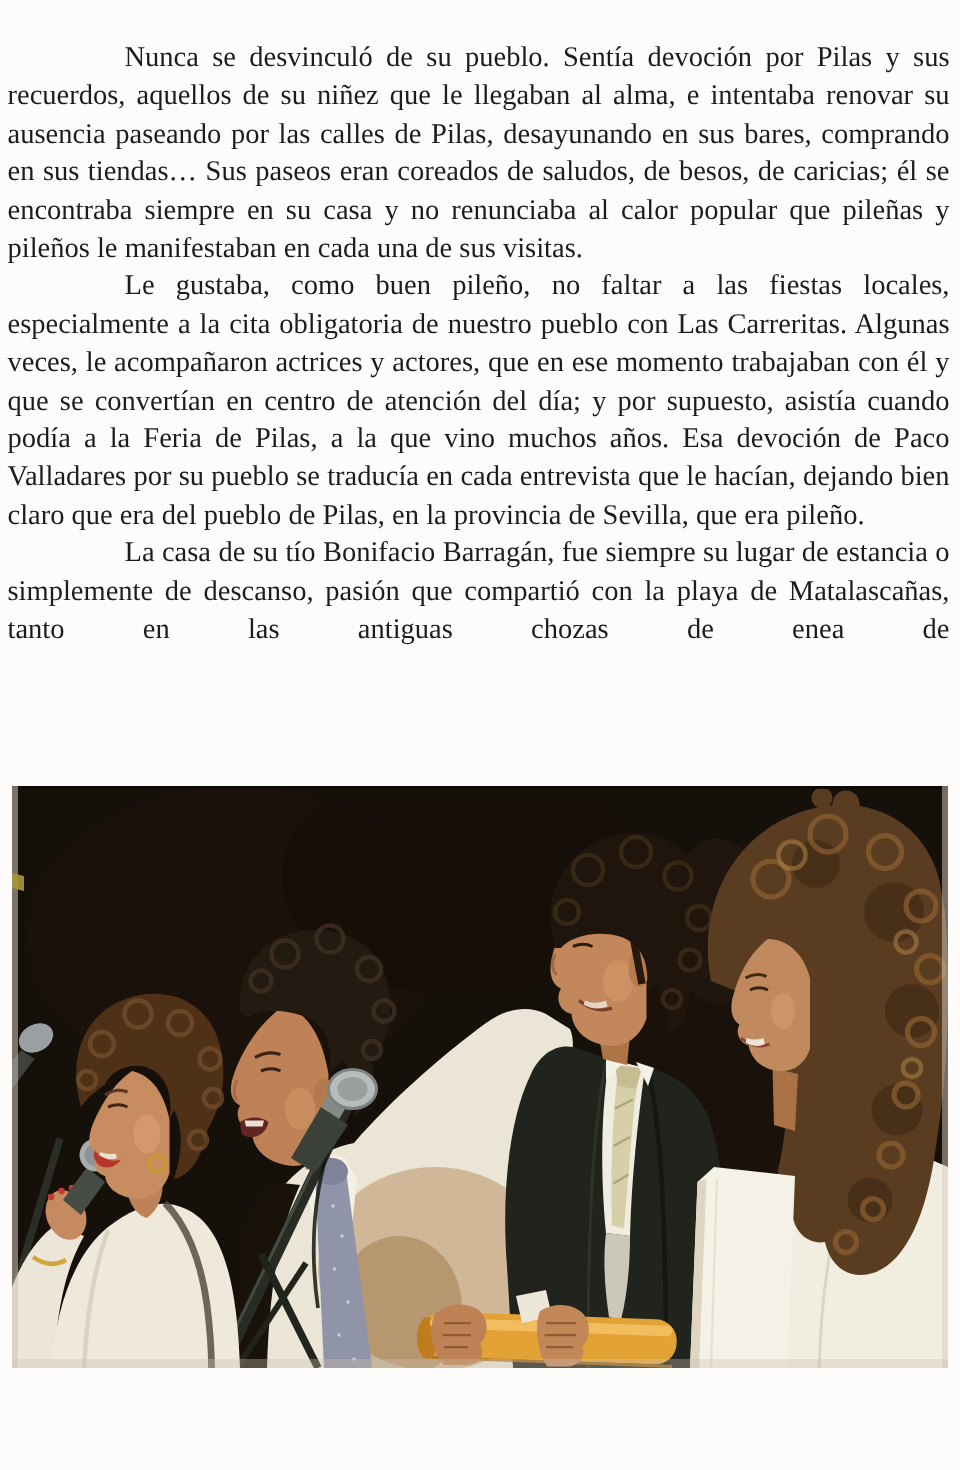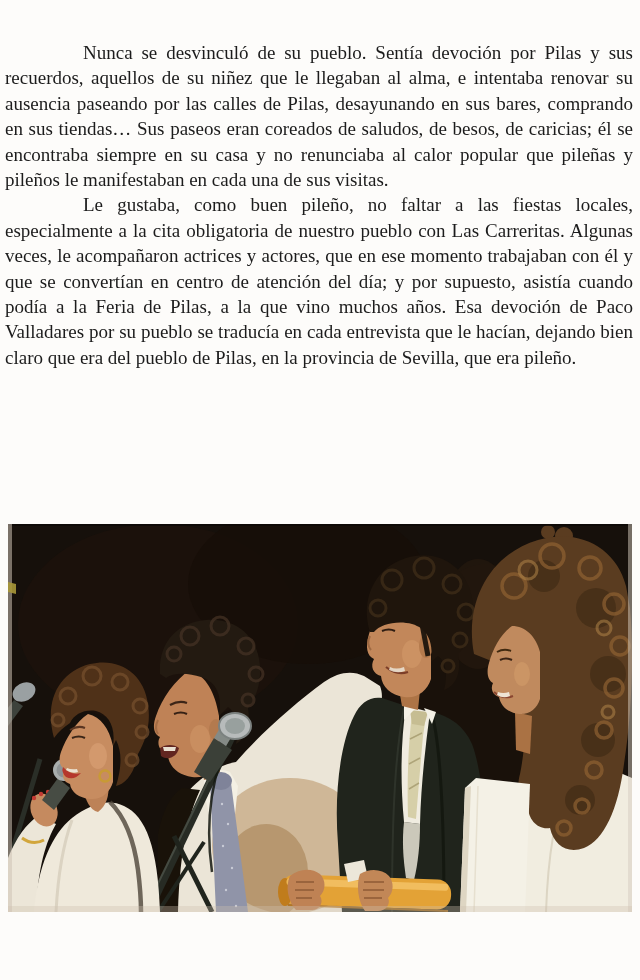--- a/index.html
+++ b/index.html
@@ -14,21 +14,21 @@
   .title{
     margin:0;
     padding:8px 0 0 8px;
     font-size:17.5px;
     line-height:22px;
     font-weight:bold;
     letter-spacing:.4px;
     color:#141414;
   }
   .body-text{
-    margin:40px 7px 0 5px;
+    margin:26px 7px 0 5px;
     font-size:19px;
     line-height:25.4px;
     text-align:justify;
     color:#1c1c1c;
   }
   .body-text p{
     margin:0;
     text-indent:78px;
   }
   .body-text p.runover{
@@ -45,20 +45,21 @@
 </style>
 </head>
 <body>
 
 <div class="page">
 
 
   <div class="body-text">
     <p>Nunca se desvinculó de su pueblo. Sentía devoción por Pilas y sus recuerdos, aquellos de su niñez que le llegaban al alma, e intentaba renovar su ausencia paseando por las calles de Pilas, desayunando en sus bares, comprando en sus tiendas… Sus paseos eran coreados de saludos, de besos, de caricias; él se encontraba siempre en su casa y no renunciaba al calor popular que pileñas y pileños le manifestaban en cada una de sus visitas.</p>
     <p>Le gustaba, como buen pileño, no faltar a las fiestas locales, especialmente a la cita obligatoria de nuestro pueblo con Las Carreritas. Algunas veces, le acompañaron actrices y actores, que en ese momento trabajaban con él y que se convertían en centro de atención del día; y por supuesto, asistía cuando podía a la Feria de Pilas, a la que vino muchos años. Esa devoción de Paco Valladares por su pueblo se traducía en cada entrevista que le hacían, dejando bien claro que era del pueblo de Pilas, en la provincia de Sevilla, que era pileño.</p>
+    <p class="runover">La casa de su tío Bonifacio Barragán, fue siempre su lugar de estancia o simplemente de descanso, pasión que compartió con la playa de Matalascañas, tanto en las antiguas chozas de enea de</p>
   </div>
 
   <figure class="photo">
     <svg width="624" height="388" viewBox="0 0 624 388" xmlns="http://www.w3.org/2000/svg">
 
       <rect x="0" y="0" width="624" height="388" fill="#16100b"></rect>
       <ellipse cx="150" cy="100" rx="140" ry="100" fill="#1e130c" opacity=".7"></ellipse>
       <ellipse cx="300" cy="60" rx="120" ry="80" fill="#170e08" opacity=".8"></ellipse>
       <ellipse cx="480" cy="160" rx="80" ry="120" fill="#1c120a" opacity=".6"></ellipse>
       <ellipse cx="470" cy="90" rx="34" ry="55" fill="#2a1b10" opacity=".5"></ellipse>

